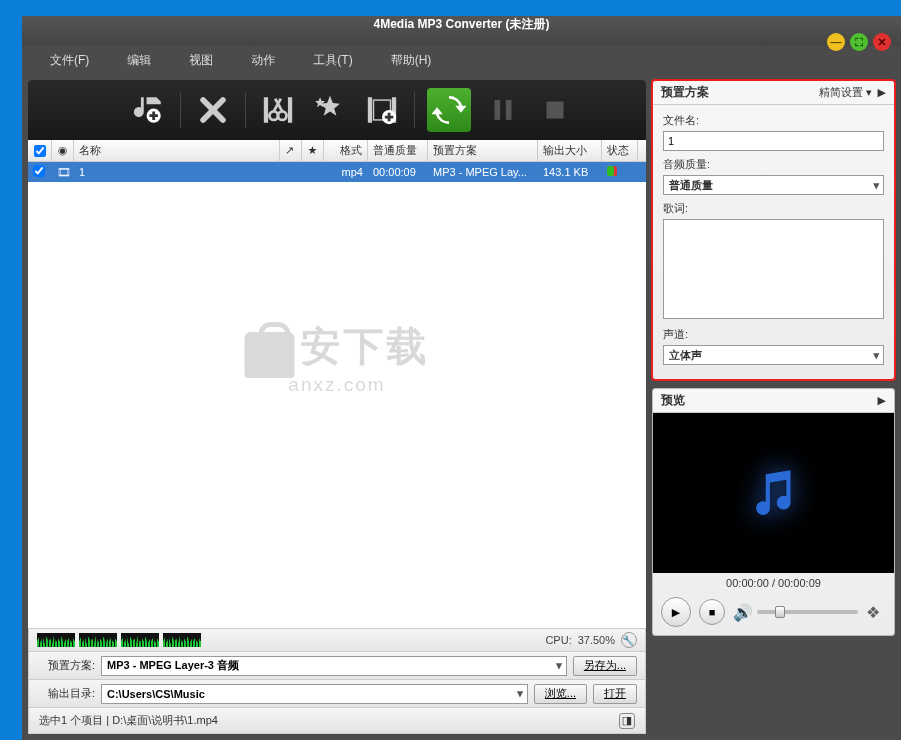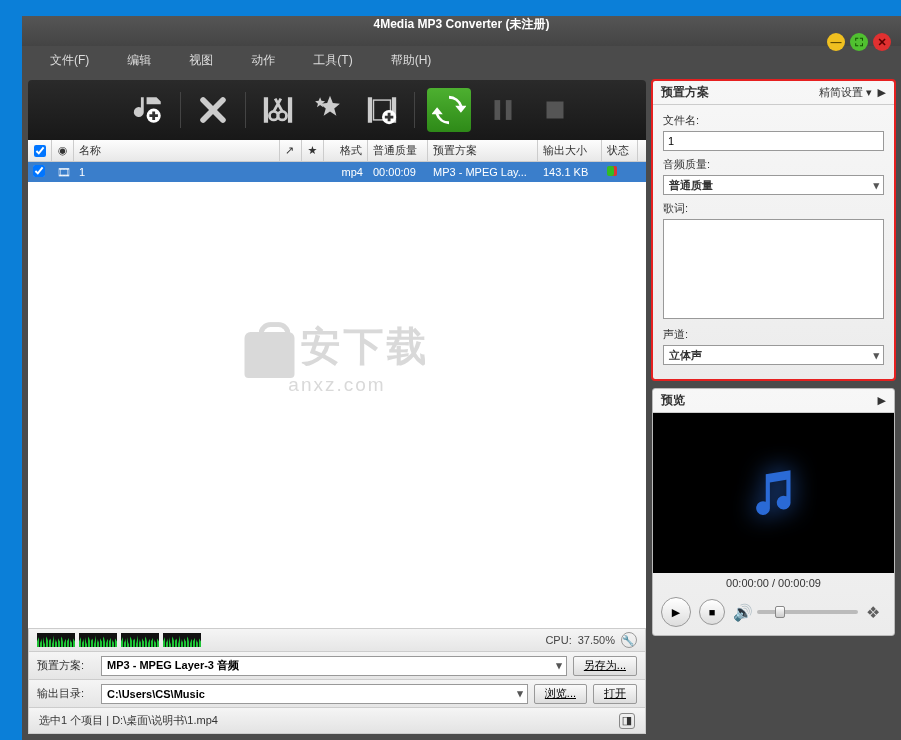--- a/index.html
+++ b/index.html
@@ -33,21 +33,21 @@
 .watermark .wm2{font-size:19px;letter-spacing:2px;margin-top:-4px}
 .wmicon{display:inline-block;width:50px;height:46px;background:#d9d9d9;border-radius:6px 6px 4px 4px;position:relative;vertical-align:middle;margin-right:6px}
 .wmicon:before{content:"";position:absolute;top:-10px;left:14px;width:22px;height:14px;border:5px solid #d9d9d9;border-bottom:none;border-radius:12px 12px 0 0}
 .cpubar { height:24px; background:linear-gradient(#f5f5f5,#e6e6e6); display:flex; align-items:center; padding:0 8px; font-size:11px; color:#444; border:1px solid #ccc; }
 .wav { display:flex; gap:4px; }
 .wavseg { width:38px; height:14px; background:#111; position:relative; overflow:hidden; }
 .wavseg:before{content:"";position:absolute;inset:0;background:repeating-linear-gradient(90deg,#1ec536 0 2px,transparent 2px 3px);clip-path:polygon(0 60%,5% 30%,10% 70%,15% 20%,20% 80%,25% 25%,30% 65%,35% 40%,40% 75%,45% 15%,50% 70%,55% 35%,60% 60%,65% 25%,70% 80%,75% 45%,80% 55%,85% 30%,90% 70%,95% 40%,100% 60%,100% 100%,0 100%)}
 .cpur { margin-left:auto; display:flex; align-items:center; gap:6px; }
 .wrench{width:16px;height:16px;border:1px solid #999;border-radius:50%;display:flex;align-items:center;justify-content:center;font-size:10px;cursor:pointer}
 .outrow { height:28px; background:linear-gradient(#f5f5f5,#e5e5e5); display:flex; align-items:center; padding:0 8px; font-size:11px; gap:6px; border:1px solid #ccc; border-top:none; }
-.outrow label { color:#333; width:58px; }
+.outrow label { color:#333; width:58px;text-align:right; }
 .combo { flex:1; height:20px; background:#fff; border:1px solid #999; display:flex; align-items:center; padding:0 5px; font-size:11px; position:relative; cursor:pointer;font-weight:bold; }
 .combo:after{content:"▾";position:absolute;right:4px;color:#555}
 .btn { height:20px; padding:0 10px; background:linear-gradient(#fafafa,#ddd); border:1px solid #999; border-radius:2px; font-size:11px; display:flex; align-items:center; cursor:pointer;text-decoration:underline; }
 .statusbar { height:26px; background:linear-gradient(#f5f5f5,#e3e3e3); display:flex; align-items:center; padding:0 10px; font-size:11px; color:#333; border:1px solid #ccc; border-top:none; }
 .statusbar .sicon{margin-left:auto;width:16px;height:16px;border:1px solid #888;border-radius:3px;display:flex;align-items:center;justify-content:center;cursor:pointer}
 .rightpane { flex:1; display:flex; flex-direction:column; padding:6px 6px 6px 0; gap:8px; }
 .panel { background:linear-gradient(#f7f7f7,#ececec); border:1px solid #bbb; border-radius:3px; }
 .panel.hl{outline:2px solid #e62020; outline-offset:-1px;}
 .phead { height:24px; display:flex; align-items:center; padding:0 8px; font-size:12px; font-weight:bold; color:#333; border-bottom:1px solid #ccc; }
 .phead .ropt{margin-left:auto;font-weight:normal;font-size:11px;display:flex;align-items:center;gap:3px;cursor:pointer}

